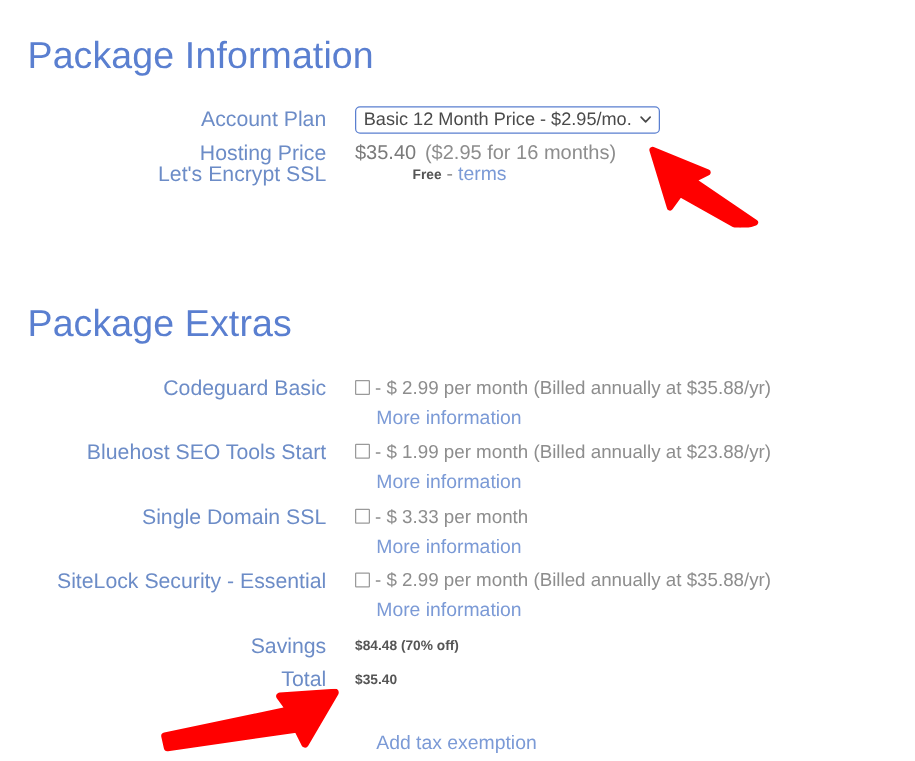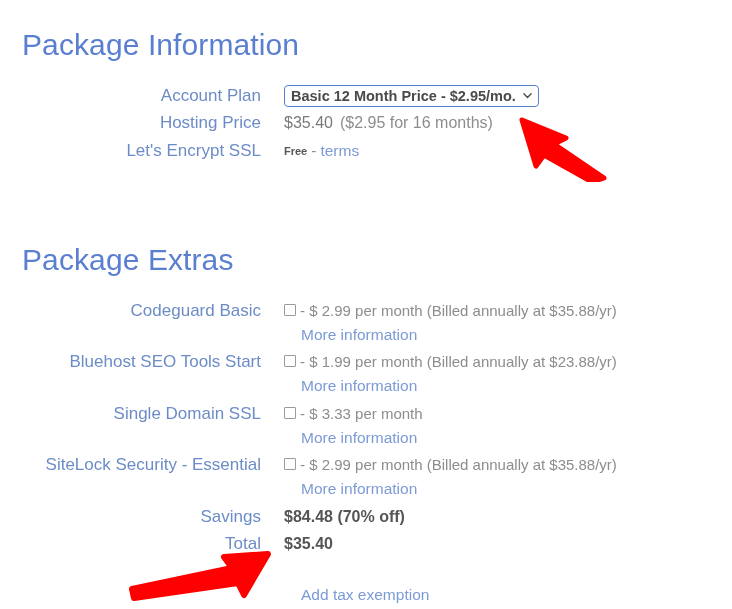--- a/index.html
+++ b/index.html
@@ -77,40 +77,39 @@
     border: 1px solid #5a7fd0;
     border-radius: 4px;
     background: #ffffff;
     font-size: 14.5px;
     line-height: 20px;
     color: #4a4a4a;
     font-family: "Liberation Sans", sans-serif;
     white-space: nowrap;
     cursor: pointer;
     box-sizing: border-box;
-    font-weight: bold;
   }
   .select-box .chevron-down-icon {
     position: absolute;
     right: 6px;
     top: 50%;
     width: 9px;
     height: 9px;
     margin-top: -5px;
     display: block;
   }
   .select-box .chevron-down-icon svg { display: block; }
 
   
   #row-hosting-price { top: 111px; }
   .hosting-amount { color: #7a7a7a; font-size: 16px; }
   .hosting-term { color: #8d8d8d; font-size: 16px; margin-left: 7px; }
 
   
-  #row-ssl { top: 139px; }
+  #row-ssl { top: 128px; gap: 46px; }
   .free-text {
     font-weight: bold;
     color: #555555;
     font-size: 11px;
   }
   .dash-sep { color: #8d8d8d; margin: 0 4px; font-size: 15.5px; }
   .link {
     color: #7b9ad6;
     text-decoration: none;
     font-size: 15.5px;
@@ -157,21 +156,21 @@
   #row-seo { top: 349px; }
   #row-single-domain-ssl { top: 401px; }
   #row-sitelock { top: 452px; }
   #row-savings { top: 505px; }
   #row-total { top: 532px; }
   #row-tax-exemption { top: 560px; }
 
   .bold-amount {
     font-weight: bold;
     color: #555555;
-    font-size: 16px;
+    font-size: 11px;
     line-height: 24px;
   }
 
   #row-tax-exemption .row-value { margin-left: 40px; margin-top: 23px; }
 
   
   .annotation-arrow {
     position: absolute;
     pointer-events: none;
   }

